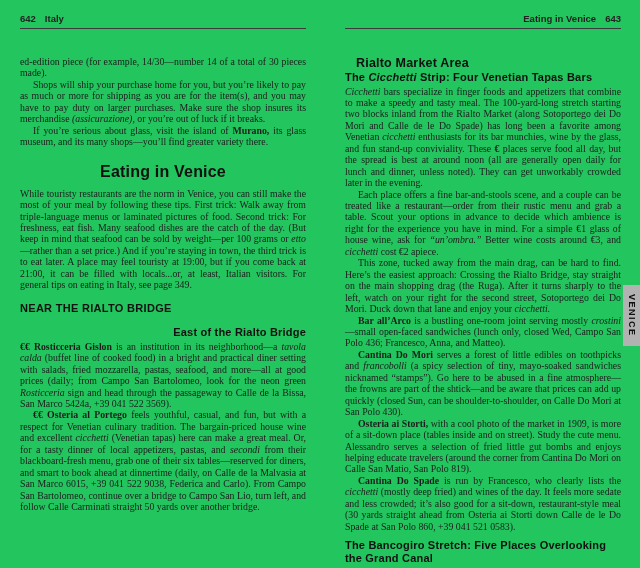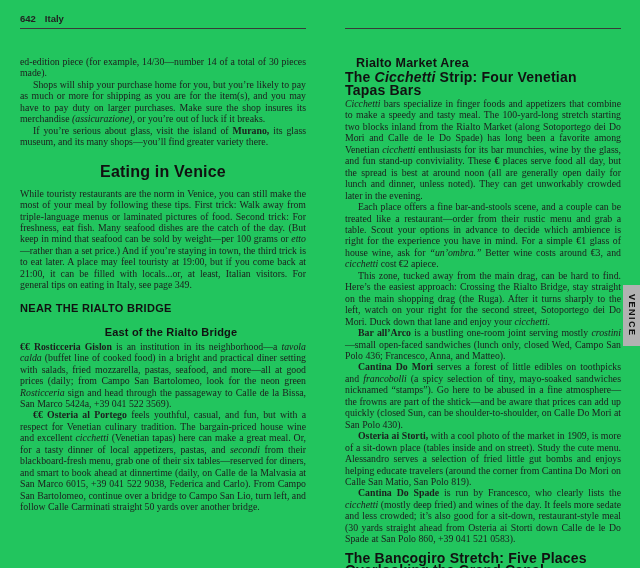--- a/index.html
+++ b/index.html
@@ -33,28 +33,28 @@
   .h-center{
     font-family:"Liberation Sans",sans-serif;font-weight:700;font-size:16px;
     text-align:center;margin:15px 0 7px 0;color:#111;letter-spacing:0.2px;
   }
   .h-caps{
     font-family:"Liberation Sans",sans-serif;font-weight:700;font-size:11px;
     margin:11px 0 12px 0;text-align:left;letter-spacing:0.3px;color:#111;line-height:12.5px;
   }
   .h-sub2{
     font-family:"Liberation Sans",sans-serif;font-weight:700;font-size:11px;
-    margin:0 0 2px 0;text-align:center;letter-spacing:0.2px;color:#111;line-height:12.5px;padding-left:16px;
+    margin:0 0 2px 0;text-align:right;letter-spacing:0.2px;color:#111;line-height:12.5px;padding-left:16px;
   }
   .h-area{
     font-family:"Liberation Sans",sans-serif;font-weight:700;font-size:12.5px;
     margin:0;text-align:left;color:#111;line-height:14px;letter-spacing:0.2px;padding-left:11px;
   }
   .h-sub{
-    font-family:"Liberation Sans",sans-serif;font-weight:700;font-size:14px;
+    font-family:"Liberation Sans",sans-serif;font-weight:700;font-size:11px;
     margin:7px 0 2px 0;text-align:left;color:#111;line-height:12.5px;letter-spacing:0.2px;
   }
   .h-area + .h-sub{margin-top:1px;}
   
   .side-tab{
     position:absolute;right:0;top:285px;width:17px;height:61px;
     background:#b2b2b2;display:flex;align-items:center;justify-content:center;
     writing-mode:vertical-rl;
     font-family:"Liberation Sans",sans-serif;font-weight:700;font-size:9px;
     letter-spacing:1.5px;color:#101010;
@@ -63,20 +63,23 @@
 </head>
 <body>
 
 <div class="spread">
 
   <div class="runhead rh-left">
     <span class="pgnum">642</span><span class="gap"></span><span>Italy</span>
   </div>
   <div class="rule rule-left"></div>
 
+  <div class="runhead rh-right">
+    <span>Eating in Venice</span><span class="gap"></span><span class="pgnum">643</span>
+  </div>
   <div class="rule rule-right"></div>
 
   <div class="col col-left">
       <div class="blk body"><span>ed-edition piece (for example, 14/30—number 14 of a total of 30 pieces made).</span></div>
       <div class="blk body ind"><span>Shops will ship your purchase home for you, but you’re likely to pay as much or more for shipping as you are for the item(s), and you may have to pay duty on larger purchases. Make sure the shop insures its merchandise </span><span class="i">(assicurazione),</span><span> or you’re out of luck if it breaks.</span></div>
       <div class="blk body ind"><span>If you’re serious about glass, visit the island of </span><span class="b">Murano,</span><span> its glass museum, and its many shops—you’ll find greater variety there.</span></div>
       <div class="blk h-center"><span>Eating in Venice</span></div>
       <div class="blk body"><span>While touristy restaurants are the norm in Venice, you can still make the most of your meal by following these tips. First trick: Walk away from triple-language menus or laminated pictures of food. Second trick: For freshness, eat fish. Many seafood dishes are the catch of the day. (But keep in mind that seafood can be sold by weight—per 100 grams or </span><span class="i">etto</span><span>—rather than a set price.) And if you’re staying in town, the third trick is to eat later. A place may feel touristy at 19:00, but if you come back at 21:00, it can be filled with locals...or, at least, Italian visitors. For general tips on eating in Italy, see page 349.</span></div>
       <div class="blk h-caps"><span>NEAR THE RIALTO BRIDGE</span></div>
       <div class="blk h-sub2"><span>East of the Rialto Bridge</span></div>

